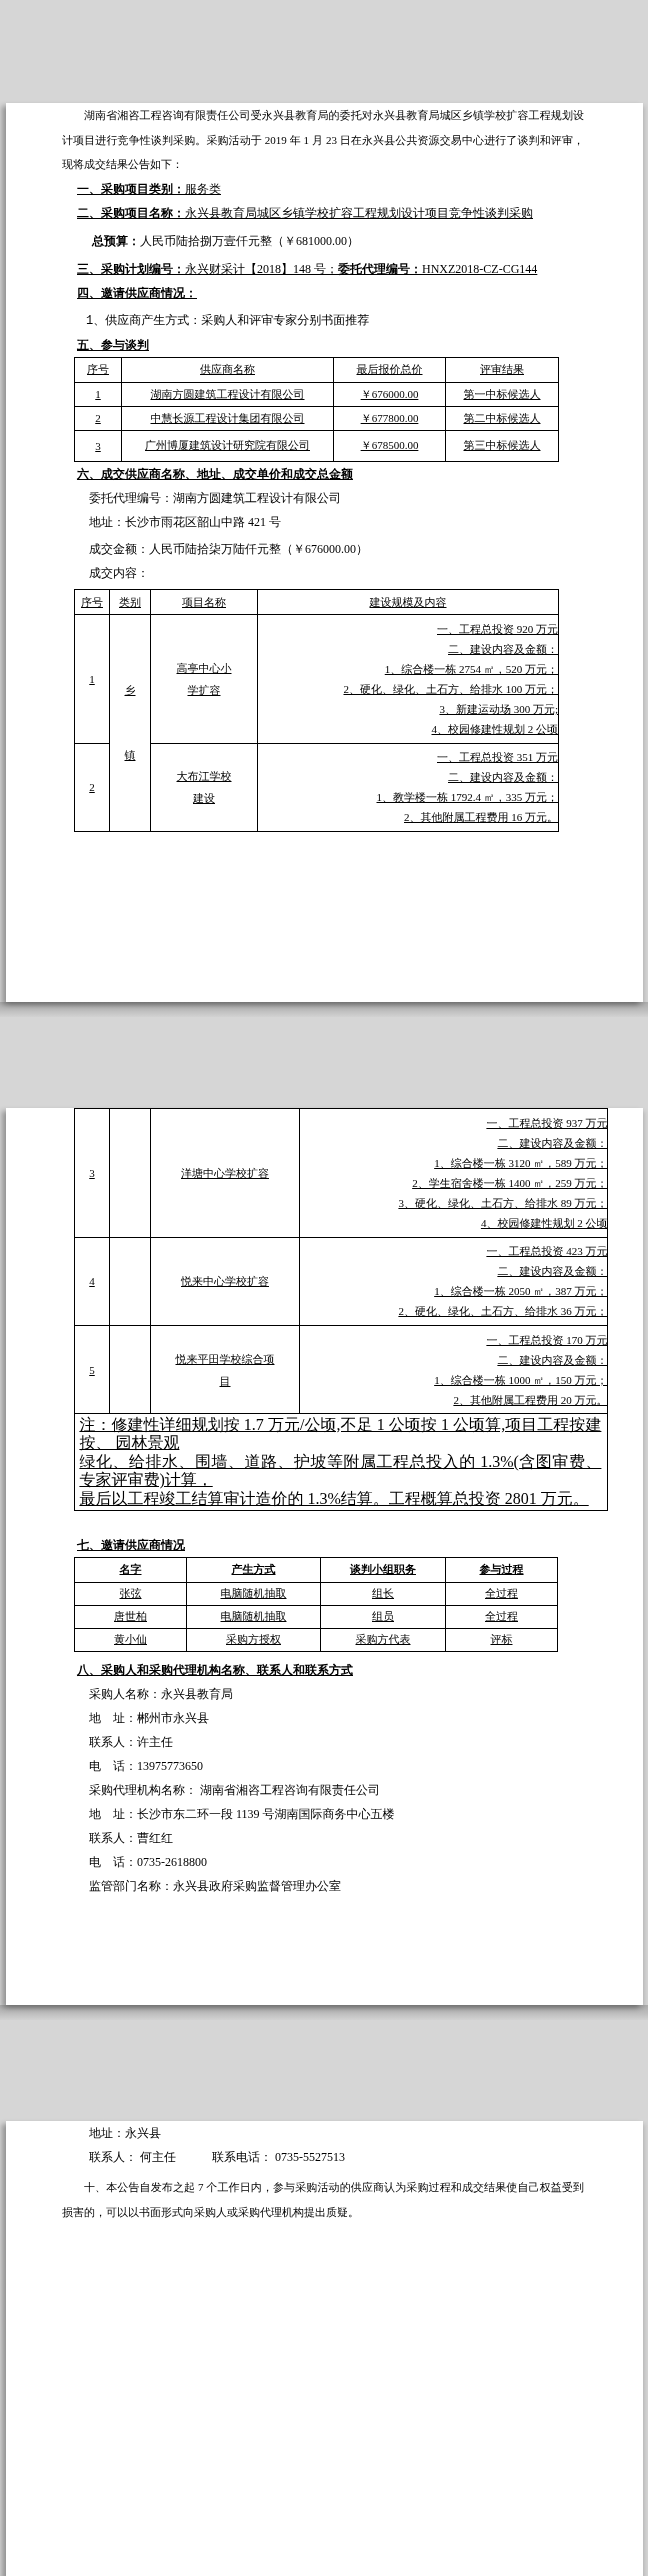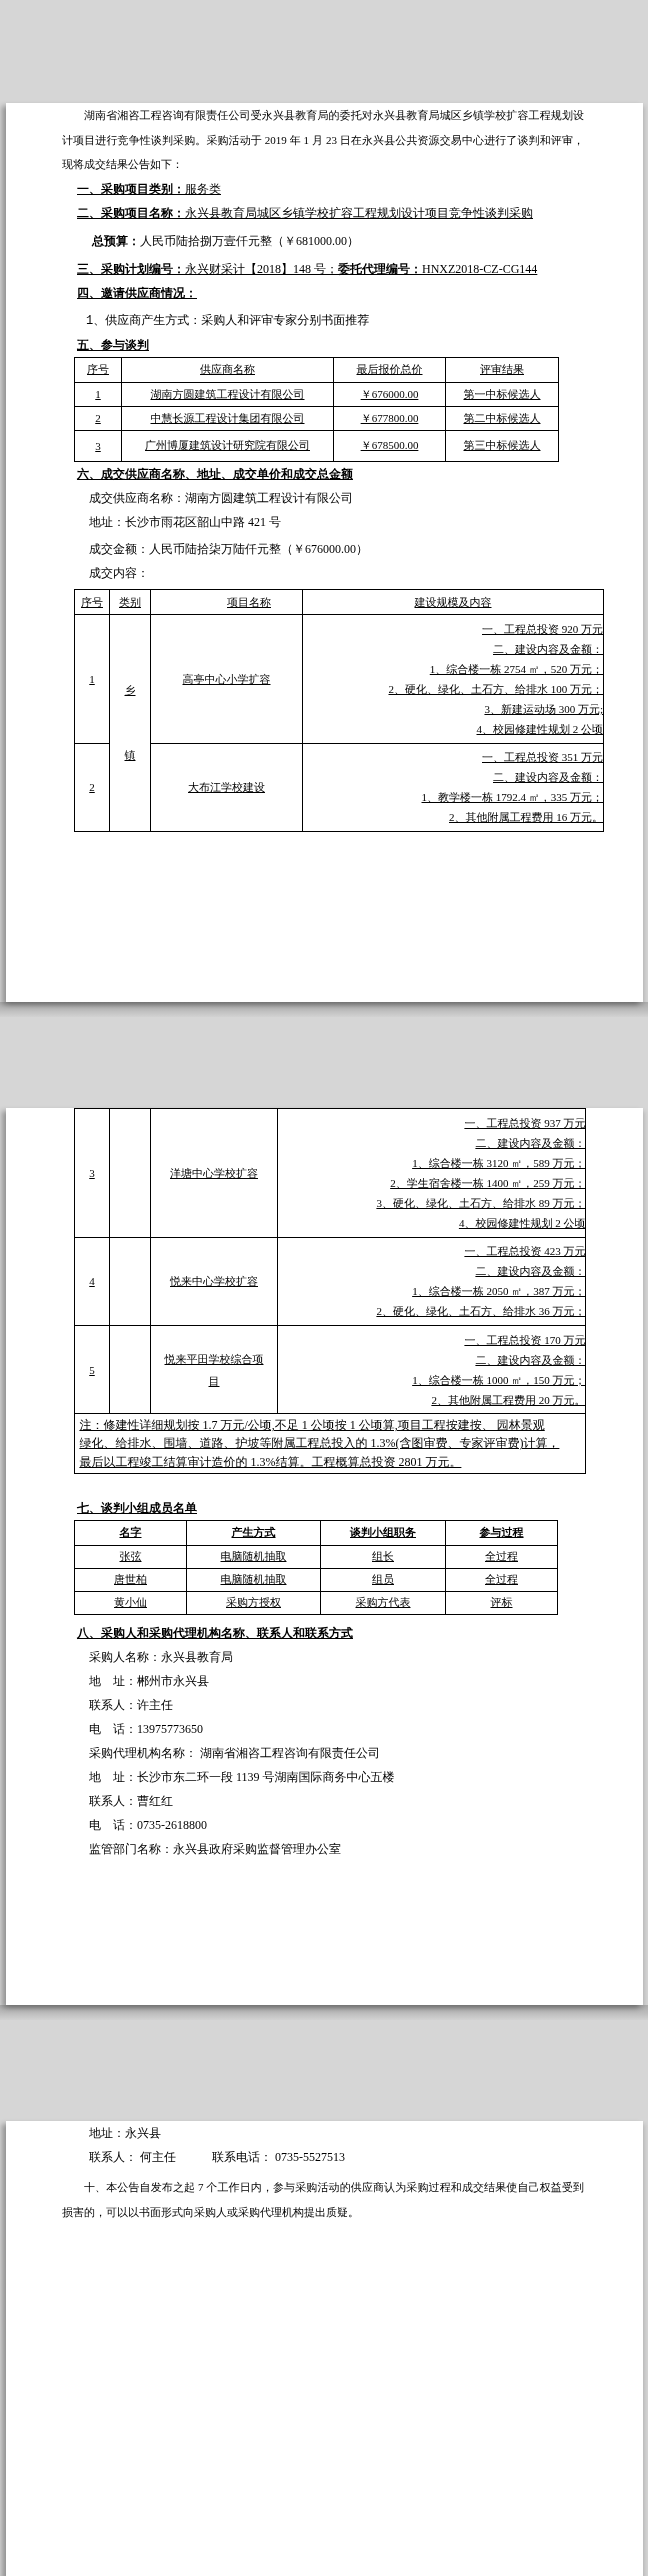--- a/index.html
+++ b/index.html
@@ -51,29 +51,29 @@
   .t1 .r-tall td{height:30px;}
   .t1 .c0{width:46px;}
   .t1 .c1{width:211px;}
   .t1 .c2{width:111px;}
   .t1 .c3{width:112px;}
 
   
   .t2{margin-top:4.4px;}
   .t2 .c0{width:34px;}
   .t2 .c1{width:40px;}
-  .t2 .c2{width:106px;padding-left:45px;}
+  .t2 .c2{width:106px;}
   .t2 .c3{width:300px;}
   .t2 .hrow td{height:24px;}
   .t2 td.content{text-align:left;padding:3.7px 0 3.7px 7.4px;}
   .t2 .cell-line{line-height:20px;white-space:nowrap;text-align:right;}
-  .t2 td.name{line-height:22px;padding:0 10px;}
+  .t2 td.name{line-height:22px;padding:0 21px;}
   .t2 .cat-cell div{line-height:65px;}
   .t2 td.note-cell{text-align:left;padding:1.5px 6px 1.5px 4.4px;}
-  .t2 .note-line{font-size:12px;line-height:18.5px;text-align:justify;text-indent:0;}
+  .t2 .note-line{font-size:16px;line-height:18.5px;text-align:justify;text-indent:0;}
 
   
   .t3 .hrow td{height:24px;font-weight:bold;}
   .t3 .r td{height:22px;}
   .t3 .c0{width:111px;}
   .t3 .c1{width:133px;}
   .t3 .c2{width:124px;}
   .t3 .c3{width:111px;}
 
   .contacts-p3-first{margin-top:101px;}
@@ -117,21 +117,21 @@
     <tr class="r r-tall">
       <td class="c0">3</td>
       <td class="c1">广州博厦建筑设计研究院有限公司</td>
       <td class="c2">￥678500.00</td>
       <td class="c3">第三中标候选人</td>
     </tr>
   </tbody>
     </table>
 
   <p class="line head"><b>六、成交供应商名称、地址、成交单价和成交总金额</b></p>
-  <p class="line sub">成交供应商名称：湖南方圆建筑工程设计有限公司</p>
+  <p class="line sub">委托代理编号：湖南方圆建筑工程设计有限公司</p>
   <p class="line sub">地址：长沙市雨花区韶山中路 421 号</p>
   <p class="line sub mt4">成交金额：人民币陆拾柒万陆仟元整（￥676000.00）</p>
   <p class="line sub">成交内容：</p>
 
   <table class="t2">
     <tbody>
         <tr class="hrow">
       <td class="c0">序号</td>
       <td class="c1">类别</td>
       <td class="c2">项目名称</td>
@@ -210,21 +210,21 @@
     <tr>
       <td class="note-cell" colspan="4">
         <div class="note-line">注：修建性详细规划按 1.7 万元/公顷,不足 1 公顷按 1 公顷算,项目工程按建按、 园林景观</div>
         <div class="note-line">绿化、给排水、围墙、道路、护坡等附属工程总投入的 1.3%(含图审费、专家评审费)计算，</div>
         <div class="note-line">最后以工程竣工结算审计造价的 1.3%结算。工程概算总投资 2801 万元。</div>
       </td>
     </tr>
   </tbody>
     </table>
 
-  <p class="line head mt30"><b>七、谈判小组成员名单</b></p>
+  <p class="line head mt30"><b>七、邀请供应商情况</b></p>
 
   <table class="t3">
     <tbody>
         <tr class="hrow">
       <td class="c0">名字</td>
       <td class="c1">产生方式</td>
       <td class="c2">谈判小组职务</td>
       <td class="c3">参与过程</td>
     </tr>
     <tr class="r">

